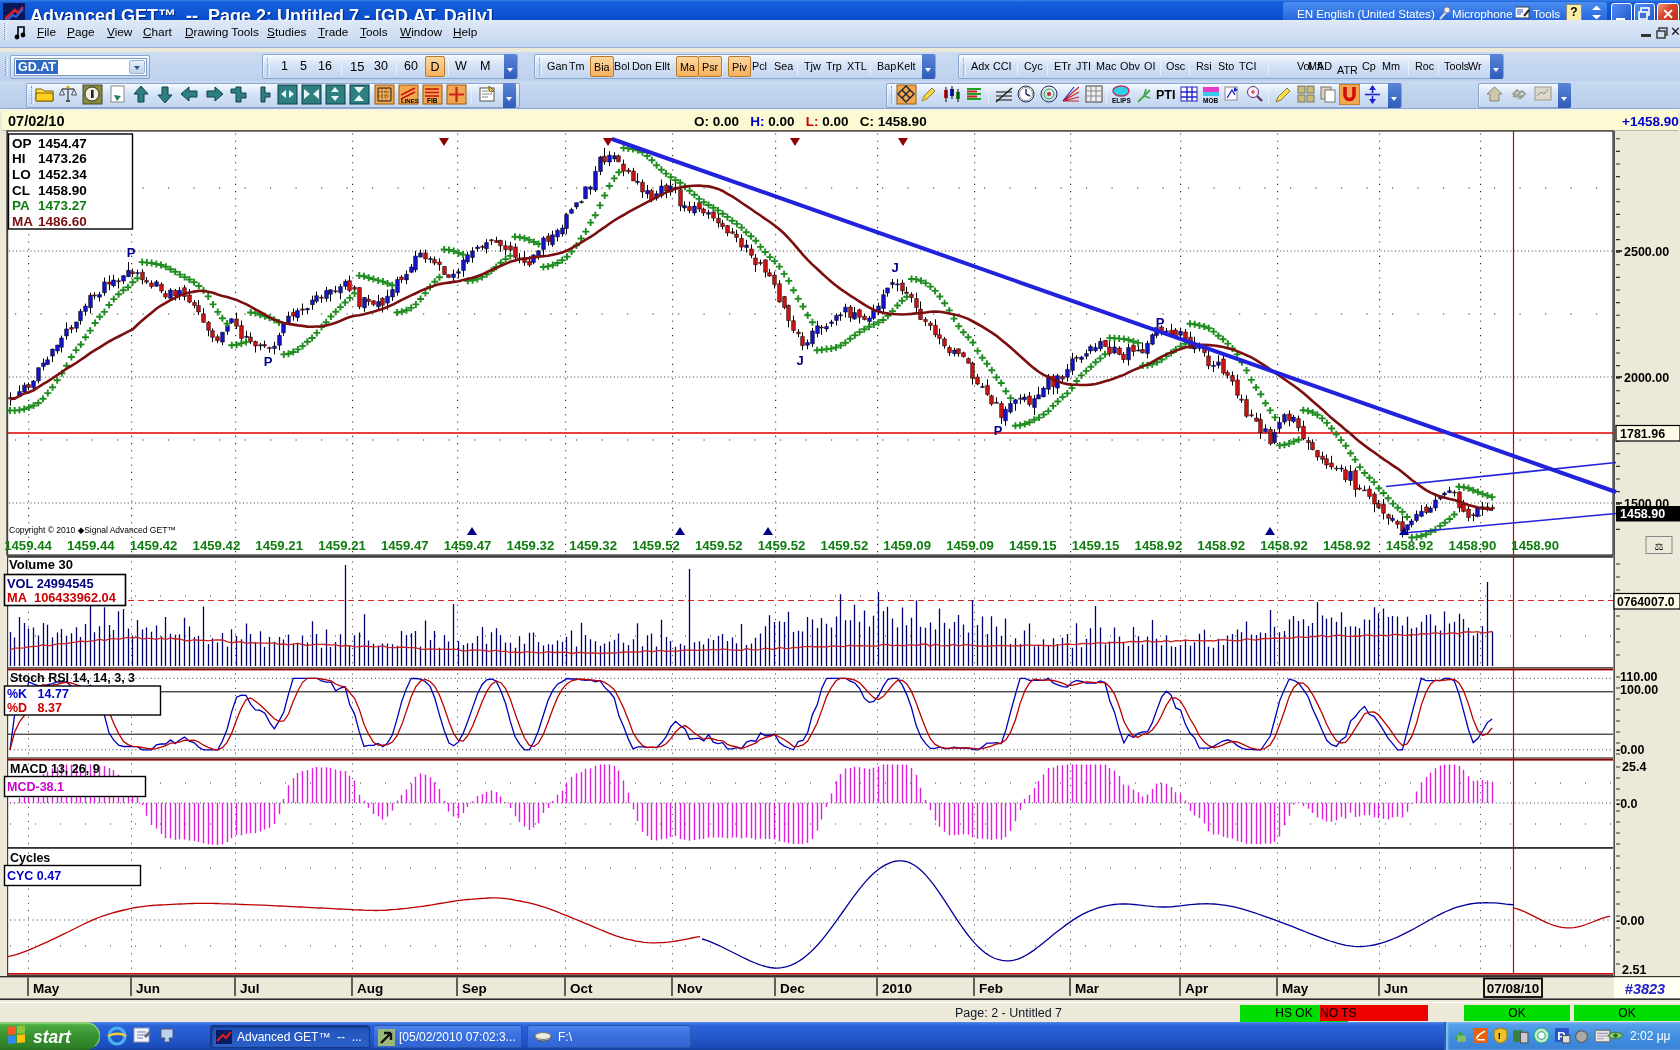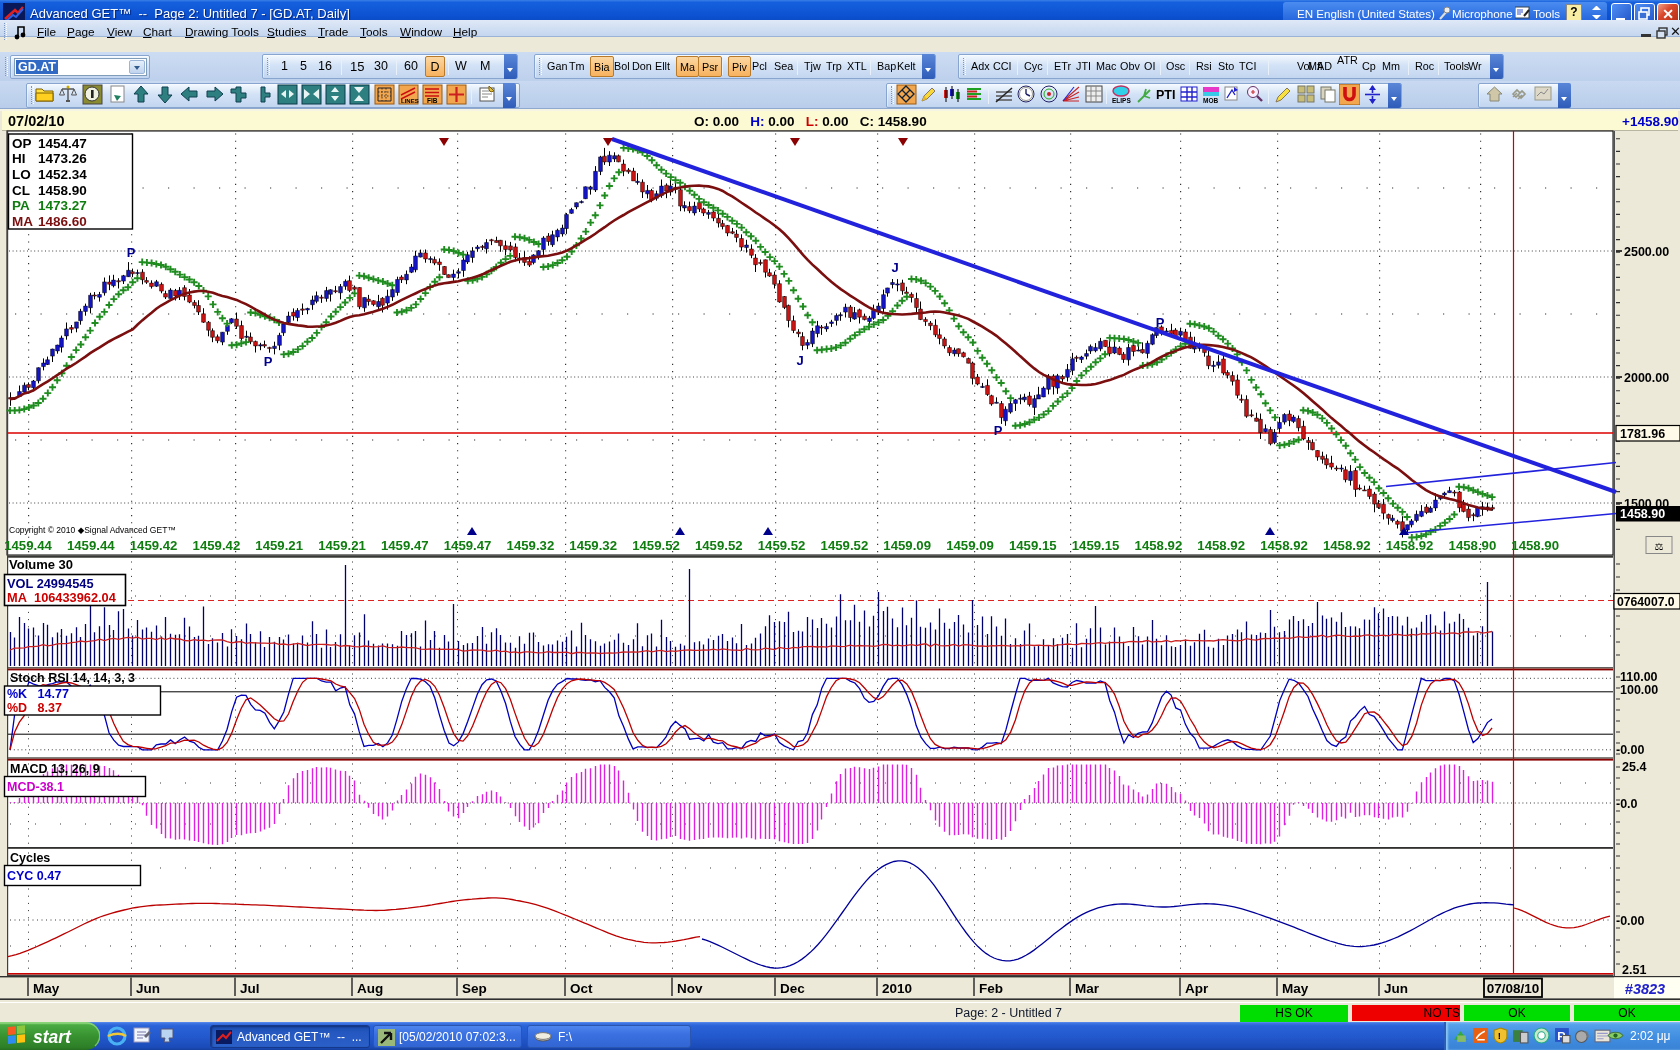--- a/index.html
+++ b/index.html
@@ -174,21 +174,21 @@
       <rect x="1484" y="978.5" width="58" height="18.5" fill="#ece9d8" stroke="#000" stroke-width="1.8"></rect>
       <text x="1513" y="992.8" font-size="13.5" font-weight="bold" fill="#000" text-anchor="middle">07/08/10</text>
       <text x="1645" y="993.5" font-size="14.5" font-weight="bold" font-style="italic" fill="#2222cc" text-anchor="middle">#3823</text>
     </svg>
     <div class="abs" style="left:0;top:0;width:1680px;height:28px;background:linear-gradient(180deg,#3a80e8 0%,#1660dd 8%,#0c52d2 55%,#0a47c0 85%,#1355cc 100%)">
 <svg class="abs" style="left:3px;top:3px" width="22" height="22">
         <rect x="0" y="0" width="22" height="22" fill="#081858"></rect>
         <path d="M2 16L12 7l3 3 5-6" stroke="#e02020" stroke-width="2.5" fill="none"></path>
         <path d="M2 19l8-7 3 2 7-8" stroke="#3060e0" stroke-width="2" fill="none"></path>
       </svg>
-<span class="abs" style="left:30px;top:6px;font-size:13px;font-weight:normal;color:#fff;text-shadow:1px 1px 1px #00227a">Advanced GET™&nbsp;&nbsp;--&nbsp;&nbsp;Page 2: Untitled 7 - [GD.AT, Daily]</span>
+<span class="abs" style="left:30px;top:6px;font-size:18px;font-weight:bold;color:#fff;text-shadow:1px 1px 1px #00227a">Advanced GET™&nbsp;&nbsp;--&nbsp;&nbsp;Page 2: Untitled 7 - [GD.AT, Daily]</span>
 <div class="abs" style="left:1283px;top:2px;width:324px;height:24px;background:linear-gradient(180deg,#4a8cf0,#1b5cd8);border-radius:3px"></div>
 <span class="abs" style="left:1297px;top:7px;font-size:11.6px;color:#fff">EN English (United States)</span>
 <svg class="abs" style="left:1437px;top:6px" width="14" height="15">
         <path d="M3 13L10 5" stroke="#ddd" stroke-width="2"></path>
         <circle cx="10" cy="4" r="3" fill="#eee" stroke="#888"></circle>
       </svg>
 <span class="abs" style="left:1452px;top:7px;font-size:11.6px;color:#fff">Microphone</span>
 <svg class="abs" style="left:1515px;top:6px" width="16" height="14">
         <rect x="0" y="1" width="14" height="11" fill="#fff" stroke="#345"></rect>
         <path d="M2 4h6M2 6h6M2 8h4" stroke="#35c"></path>
@@ -200,21 +200,21 @@
 <div class="abs" style="left:1592px;top:15px;width:9px;height:4px;border-left:4.5px solid transparent;border-right:4.5px solid transparent;border-top:4.5px solid #fff"></div>
 <div class="abs wb" style="left:1611px;top:3px;background:linear-gradient(135deg,#4f8ef5,#2256c8);">
         <div class="abs" style="left:4px;top:14px;width:9px;height:3px;background:#fff"></div>
       </div>
 <div class="abs wb" style="left:1634px;top:3px;background:linear-gradient(135deg,#4f8ef5,#2256c8);"><svg width="13" height="13" style="margin-top:3px">
           <rect x="3" y="1" width="8" height="7" fill="none" stroke="#fff" stroke-width="1.6"></rect>
           <rect x="1" y="5" width="8" height="7" fill="#3a6fd8" stroke="#fff" stroke-width="1.6"></rect>
         </svg></div>
 <div class="abs wb" style="left:1657px;top:3px;width:22px;background:linear-gradient(135deg,#f0a088,#d8472b 40%,#b52b10);font-size:14px;line-height:20px">✕</div>
 </div>
-    <div class="abs" style="left:0;top:20px;width:1680px;height:17px;background:linear-gradient(#dfe9f7,#c4d6ef);border-bottom:1px solid #9cb3d8">
+    <div class="abs" style="left:0;top:20px;width:1680px;height:28px;background:linear-gradient(#dfe9f7,#c4d6ef);border-bottom:1px solid #9cb3d8">
       <div class="abs grip" style="left:4px;top:3px;height:17px"></div>
       <svg class="abs" style="left:13px;top:3px" width="16" height="18">
         <path d="M5 14V4h6v8" stroke="#000" stroke-width="1.6" fill="none"></path>
         <circle cx="4" cy="14" r="2.4" fill="#000"></circle>
         <circle cx="10" cy="12" r="2.4" fill="#000"></circle>
       </svg>
       <span class="mi" style="left:37px"><u>F</u>ile</span>
       <span class="mi" style="left:67px"><u>P</u>age</span>
       <span class="mi" style="left:107px"><u>V</u>iew</span>
       <span class="mi" style="left:143px"><u>C</u>hart</span>
@@ -288,21 +288,21 @@
       <span class="abs tbtn" style="left:1096px;top:7.5px">Mac</span>
       <span class="abs tbtn" style="left:1120px;top:7.5px">Obv</span>
       <span class="abs tbtn" style="left:1144px;top:7.5px">OI</span>
       <span class="abs tbtn" style="left:1166px;top:7.5px">Osc</span>
       <span class="abs tbtn" style="left:1196px;top:7.5px">Rsi</span>
       <span class="abs tbtn" style="left:1218px;top:7.5px">Sto</span>
       <span class="abs tbtn" style="left:1239px;top:7.5px">TCI</span>
       <span class="abs tbtn" style="left:1308px;top:7.5px">Mfi</span>
       <span class="abs tbtn" style="left:1297px;top:7.5px">Vol</span>
       <span class="abs tbtn" style="left:1317px;top:7.5px">AD</span>
-      <span class="abs tbtn" style="left:1337px;top:2px">ATR</span>
+      <span class="abs tbtn" style="left:1337px;top:12px">ATR</span>
       <span class="abs tbtn" style="left:1362px;top:7.5px">Cp</span>
       <span class="abs tbtn" style="left:1382px;top:7.5px">Mm</span>
       <span class="abs tbtn" style="left:1415px;top:7.5px">Roc</span>
       <span class="abs tbtn" style="left:1444px;top:7.5px">Tools</span>
       <span class="abs tbtn" style="left:1468px;top:7.5px">Wr</span>
       <div class="abs sep" style="left:1017px;top:6px;height:17px"></div>
       <div class="abs sep" style="left:1047px;top:6px;height:17px"></div>
       <div class="abs sep" style="left:1160px;top:6px;height:17px"></div>
       <div class="abs sep" style="left:1189px;top:6px;height:17px"></div>
       <div class="abs sep" style="left:1268px;top:6px;height:17px"></div>
@@ -503,21 +503,21 @@
       </svg>
       <svg class="abs" style="left:1533px;top:3px" width="21" height="21" viewBox="0 0 21 21">
         <rect x="2" y="3" width="16" height="13" fill="#ddd8c8" stroke="#998"></rect>
         <path d="M4 12l4-4 3 2 4-5" stroke="#888" fill="none"></path>
       </svg>
       <div class="abs ddb" style="left:1558px;top:1.5px;height:25px"></div>
     </div>
     <div class="abs" style="left:0;top:1002px;width:1680px;height:20px;background:#ece9d8;border-top:1px solid #fff">
 <span class="abs" style="left:955px;top:3px;font-size:12.5px;color:#0f172a">Page: 2 - Untitled 7</span>
 <div class="abs" style="left:1240px;top:2px;width:108px;height:24px;background:#00dd00;text-align:center;font-size:12px;padding-top:1px">HS OK</div>
-<div class="abs" style="left:1352px;top:2px;width:108px;height:16px;background:#ee0000;text-align:right;font-size:12px;padding-top:1px">NO TS</div>
+<div class="abs" style="left:1320px;top:2px;width:108px;height:16px;background:#ee0000;text-align:left;font-size:12px;padding-top:1px">NO TS</div>
 <div class="abs" style="left:1464px;top:2px;width:106px;height:16px;background:#00dd00;text-align:center;font-size:12px;padding-top:1px">OK</div>
 <div class="abs" style="left:1574px;top:2px;width:106px;height:16px;background:#00dd00;text-align:center;font-size:12px;padding-top:1px">OK</div>
 </div>
     <div class="abs" style="left:0;top:1022px;width:1680px;height:28px;background:linear-gradient(180deg,#5e90ef 0%,#3a71e0 6%,#2a62d8 14%,#2258cc 55%,#1b4bb8 90%,#15409f 100%)">
       <svg class="abs" style="left:0;top:0" width="100" height="28" viewBox="0 0 100 28">
 <defs>
           <linearGradient id="sg" x1="0" y1="0" x2="0" y2="1">
             <stop offset="0" stop-color="#7ece6c"></stop>
             <stop offset="0.12" stop-color="#4aaa42"></stop>
             <stop offset="0.5" stop-color="#37922f"></stop>

